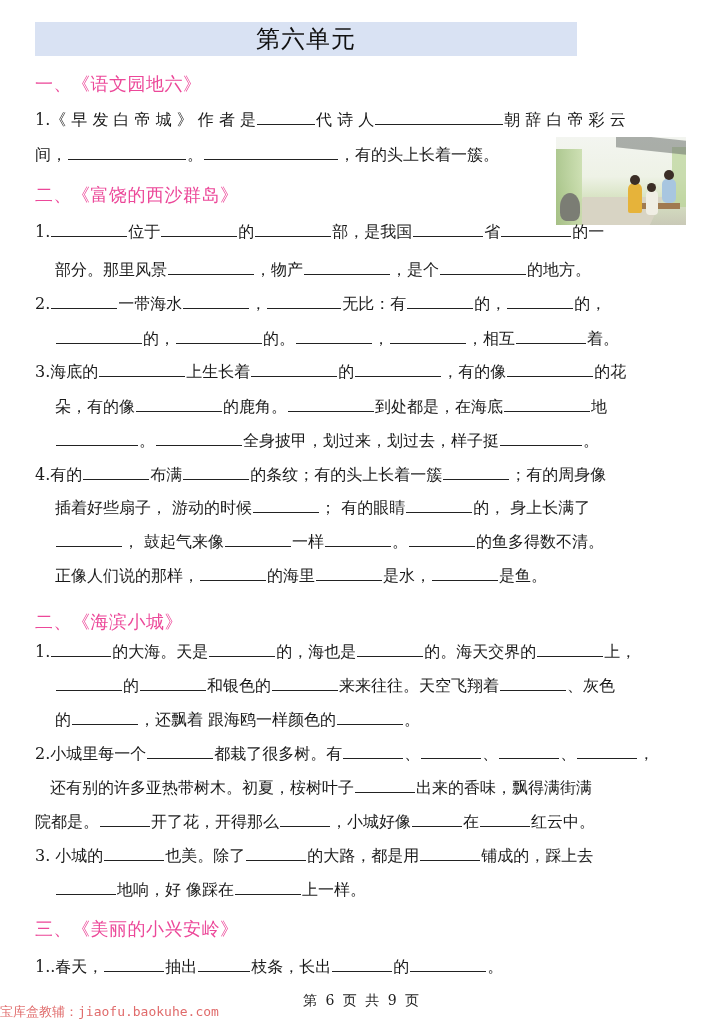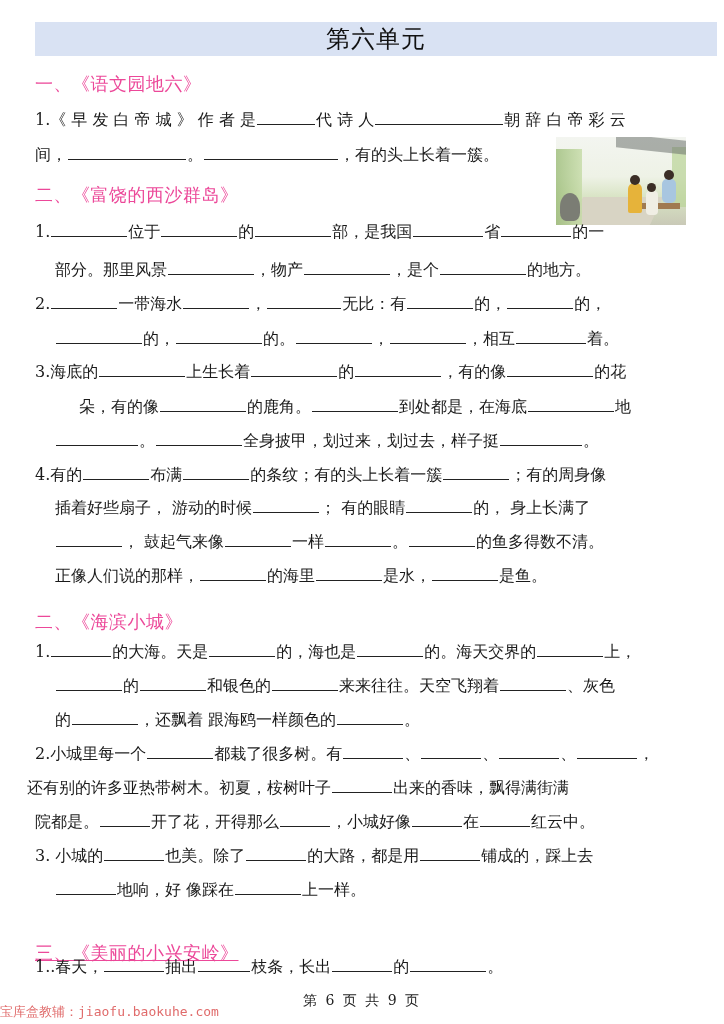--- a/index.html
+++ b/index.html
@@ -2,21 +2,21 @@
 <html><head>
 <meta charset="utf-8">
 <style>
   html, body { margin: 0; padding: 0; background: #ffffff; }
   body {
     width: 724px; height: 1024px; position: relative; overflow: hidden;
     font-family: "DejaVu Serif", "Liberation Serif", serif;
     color: #1a1a1a;
   }
   .title-band {
-    position: absolute; left: 35px; top: 22px; width: 682px; height: 34px;
+    position: absolute; left: 35px; top: 22px; width: 542px; height: 34px;
     background: #d9e2f3;
     display: flex; align-items: center; justify-content: center;
   }
   .title-band span { font-size: 24px; letter-spacing: 1px; color: #111; }
   .section-title {
     position: absolute; left: 35px;
     font-size: 18px; color: #ec4899; letter-spacing: 0.5px;
   }
   .line {
     position: absolute; font-size: 16px; white-space: nowrap;
@@ -72,41 +72,41 @@
   <div class="p2"></div>
   <div class="p2h"></div>
   <div class="p3"></div>
   <div class="p3h"></div>
 </div>
 
 <div id="sections">
     <div class="section-title" style="top: 72px;">一、《语文园地六》</div>
     <div class="section-title" style="top: 183px;">二、《富饶的西沙群岛》</div>
     <div class="section-title" style="top: 610px;">二、《海滨小城》</div>
-    <div class="section-title" style="top: 941px; text-decoration: underline;">三、《美丽的小兴安岭》</div>
+    <div class="section-title" style="top: 917px;">三、《美丽的小兴安岭》</div>
   </div>
 <div id="lines">
     <div class="line" style="top: 106px; left: 35px;"><span class="seg">1.《 早 发 白 帝 城 》 作 者 是 </span><span class="blank" style="width: 58px;"></span><span class="seg">代 诗 人</span><span class="blank" style="width: 128px;"></span><span class="seg">朝 辞 白 帝 彩 云</span></div>
     <div class="line" style="top: 141px; left: 35px;"><span class="seg">间，</span><span class="blank" style="width: 118px;"></span><span class="seg">。 </span><span class="blank" style="width: 134px;"></span><span class="seg">，有的头上长着一簇。</span></div>
     <div class="line" style="top: 218px; left: 35px;"><span class="seg">1. </span><span class="blank" style="width: 76px;"></span><span class="seg">位于</span><span class="blank" style="width: 76px;"></span><span class="seg">的</span><span class="blank" style="width: 76px;"></span><span class="seg">部，是我国</span><span class="blank" style="width: 70px;"></span><span class="seg">省</span><span class="blank" style="width: 70px;"></span><span class="seg">的一</span></div>
     <div class="line" style="top: 256px; left: 55px;"><span class="seg">部分。那里风景</span><span class="blank" style="width: 86px;"></span><span class="seg">，物产 </span><span class="blank" style="width: 86px;"></span><span class="seg">，是个</span><span class="blank" style="width: 86px;"></span><span class="seg">的地方。</span></div>
     <div class="line" style="top: 290px; left: 35px;"><span class="seg">2.  </span><span class="blank" style="width: 66px;"></span><span class="seg">一带海水</span><span class="blank" style="width: 66px;"></span><span class="seg">，  </span><span class="blank" style="width: 74px;"></span><span class="seg">无比：有</span><span class="blank" style="width: 66px;"></span><span class="seg">的，</span><span class="blank" style="width: 66px;"></span><span class="seg">的，</span></div>
     <div class="line" style="top: 325px; left: 55px;"><span class="seg"></span><span class="blank" style="width: 86px;"></span><span class="seg">的，</span><span class="blank" style="width: 86px;"></span><span class="seg">的。 </span><span class="blank" style="width: 76px;"></span><span class="seg">，</span><span class="blank" style="width: 76px;"></span><span class="seg">，相互</span><span class="blank" style="width: 70px;"></span><span class="seg">着。</span></div>
     <div class="line" style="top: 358px; left: 35px;"><span class="seg">3.海底的</span><span class="blank" style="width: 86px;"></span><span class="seg">上生长着</span><span class="blank" style="width: 86px;"></span><span class="seg">的</span><span class="blank" style="width: 86px;"></span><span class="seg">，有的像</span><span class="blank" style="width: 86px;"></span><span class="seg">的花</span></div>
-    <div class="line" style="top: 393px; left: 55px; margin-left: 24px;"><span class="seg">朵，有的像</span><span class="blank" style="width: 86px;"></span><span class="seg">的鹿角。</span><span class="blank" style="width: 86px;"></span><span class="seg">到处都是，在海底</span><span class="blank" style="width: 86px;"></span><span class="seg">地</span></div>
+    <div class="line" style="top: 393px; left: 55px;"><span class="seg">朵，有的像</span><span class="blank" style="width: 86px;"></span><span class="seg">的鹿角。</span><span class="blank" style="width: 86px;"></span><span class="seg">到处都是，在海底</span><span class="blank" style="width: 86px;"></span><span class="seg">地</span></div>
     <div class="line" style="top: 427px; left: 55px;"><span class="seg"></span><span class="blank" style="width: 82px;"></span><span class="seg">。</span><span class="blank" style="width: 86px;"></span><span class="seg">全身披甲，划过来，划过去，样子挺</span><span class="blank" style="width: 82px;"></span><span class="seg">。</span></div>
     <div class="line" style="top: 461px; left: 35px;"><span class="seg">4.有的</span><span class="blank" style="width: 66px;"></span><span class="seg">布满</span><span class="blank" style="width: 66px;"></span><span class="seg">的条纹；有的头上长着一簇</span><span class="blank" style="width: 66px;"></span><span class="seg">；有的周身像</span></div>
     <div class="line" style="top: 494px; left: 55px;"><span class="seg">插着好些扇子， 游动的时候</span><span class="blank" style="width: 66px;"></span><span class="seg">； 有的眼睛</span><span class="blank" style="width: 66px;"></span><span class="seg">的， 身上长满了</span></div>
     <div class="line" style="top: 528px; left: 55px;"><span class="seg"></span><span class="blank" style="width: 66px;"></span><span class="seg">，  鼓起气来像</span><span class="blank" style="width: 66px;"></span><span class="seg">一样</span><span class="blank" style="width: 66px;"></span><span class="seg">。 </span><span class="blank" style="width: 66px;"></span><span class="seg">的鱼多得数不清。</span></div>
     <div class="line" style="top: 562px; left: 55px;"><span class="seg">正像人们说的那样， </span><span class="blank" style="width: 66px;"></span><span class="seg">的海里</span><span class="blank" style="width: 66px;"></span><span class="seg">是水，</span><span class="blank" style="width: 66px;"></span><span class="seg">是鱼。</span></div>
     <div class="line" style="top: 638px; left: 35px;"><span class="seg">1.</span><span class="blank" style="width: 60px;"></span><span class="seg">的大海。天是</span><span class="blank" style="width: 66px;"></span><span class="seg">的，海也是</span><span class="blank" style="width: 66px;"></span><span class="seg">的。海天交界的</span><span class="blank" style="width: 66px;"></span><span class="seg">上，</span></div>
     <div class="line" style="top: 672px; left: 55px;"><span class="seg"></span><span class="blank" style="width: 66px;"></span><span class="seg">的</span><span class="blank" style="width: 66px;"></span><span class="seg">和银色的</span><span class="blank" style="width: 66px;"></span><span class="seg">来来往往。天空飞翔着</span><span class="blank" style="width: 66px;"></span><span class="seg">、灰色</span></div>
     <div class="line" style="top: 706px; left: 55px;"><span class="seg">的</span><span class="blank" style="width: 66px;"></span><span class="seg">，还飘着 跟海鸥一样颜色的</span><span class="blank" style="width: 66px;"></span><span class="seg">。</span></div>
     <div class="line" style="top: 740px; left: 35px;"><span class="seg">2.小城里每一个</span><span class="blank" style="width: 66px;"></span><span class="seg">都栽了很多树。有</span><span class="blank" style="width: 60px;"></span><span class="seg">、</span><span class="blank" style="width: 60px;"></span><span class="seg">、</span><span class="blank" style="width: 60px;"></span><span class="seg">、</span><span class="blank" style="width: 60px;"></span><span class="seg">，</span></div>
-    <div class="line" style="top: 774px; left: 27px;"><span class="seg">还有别的许多亚热带树木。初夏，桉树叶子</span><span class="blank" style="width: 60px;"></span><span class="seg">出来的香味，飘得满街满</span></div>
+    <div class="line" style="top: 774px; left: 50px;"><span class="seg">还有别的许多亚热带树木。初夏，桉树叶子</span><span class="blank" style="width: 60px;"></span><span class="seg">出来的香味，飘得满街满</span></div>
     <div class="line" style="top: 808px; left: 35px;"><span class="seg">院都是。</span><span class="blank" style="width: 50px;"></span><span class="seg">开了花，开得那么</span><span class="blank" style="width: 50px;"></span><span class="seg">，小城好像</span><span class="blank" style="width: 50px;"></span><span class="seg">在</span><span class="blank" style="width: 50px;"></span><span class="seg">红云中。</span></div>
     <div class="line" style="top: 842px; left: 35px;"><span class="seg">3. 小城的</span><span class="blank" style="width: 60px;"></span><span class="seg">也美。除了</span><span class="blank" style="width: 60px;"></span><span class="seg">的大路，都是用</span><span class="blank" style="width: 60px;"></span><span class="seg">铺成的，踩上去</span></div>
     <div class="line" style="top: 876px; left: 55px;"><span class="seg"></span><span class="blank" style="width: 60px;"></span><span class="seg">地响，好 像踩在</span><span class="blank" style="width: 66px;"></span><span class="seg">上一样。</span></div>
     <div class="line" style="top: 953px; left: 35px;"><span class="seg">1..春天，</span><span class="blank" style="width: 60px;"></span><span class="seg">抽出</span><span class="blank" style="width: 52px;"></span><span class="seg">枝条，长出</span><span class="blank" style="width: 60px;"></span><span class="seg">的</span><span class="blank" style="width: 76px;"></span><span class="seg">。</span></div>
   </div>
 
 <div class="footer-page">第 6 页 共 9 页</div>
 <div class="watermark">宝库盒教辅：jiaofu.baokuhe.com</div>
 
 </body></html>

